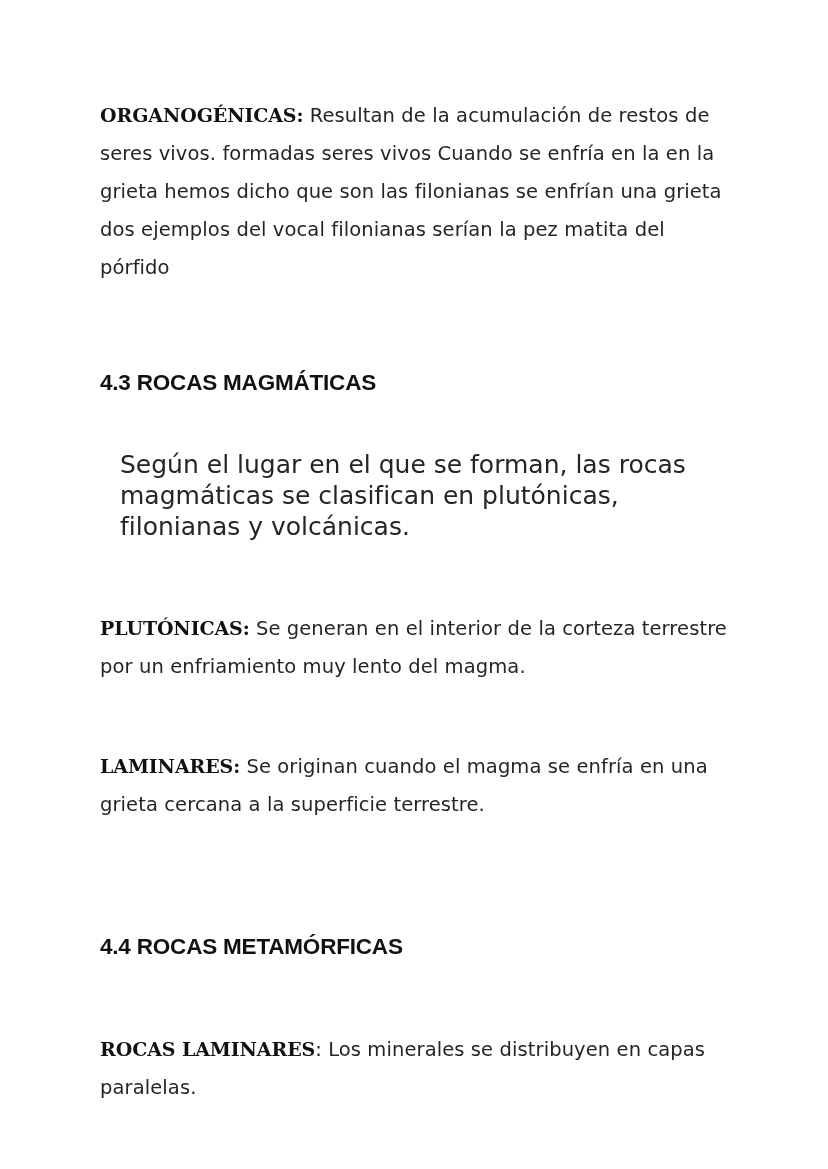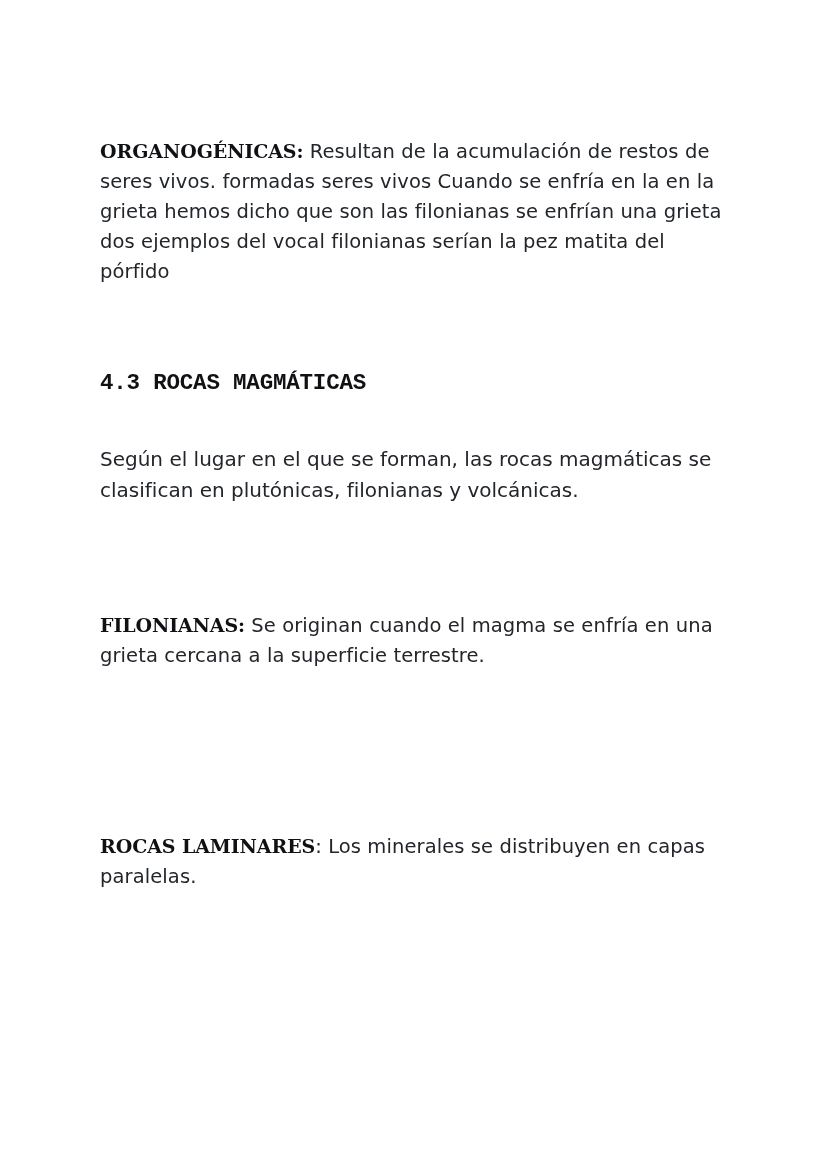--- a/index.html
+++ b/index.html
@@ -20,46 +20,46 @@
     height: 1169px;
     box-sizing: border-box;
     padding: 96px 100px 40px 100px;
   }
   .block {
     margin: 0 0 0 0;
   }
   .body-text {
     font-family: "DejaVu Sans", sans-serif;
     font-size: 19.5px;
-    line-height: 30px;
+    line-height: 38px;
     color: #22252a;
     letter-spacing: 0.1px;
     font-weight: 400;
-    margin-top: 40px;
   }
   .lead-term {
     font-family: "DejaVu Serif", serif;
     font-weight: 700;
     font-size: 19px;
     color: #101114;
     letter-spacing: -0.1px;
   }
   .section-heading {
-    font-family: Liberation Mono, monospace;
+    font-family: Liberation Sans, sans-serif;
     font-weight: 700;
     font-size: 22.5px;
     line-height: 30px;
     color: #101114;
     letter-spacing: -0.2px;
   }
   .para {
     font-family: "DejaVu Sans", sans-serif;
-    font-size: 20px;
+    font-size: 25px;
     line-height: 31px;
     color: #22252a;
+    margin-left: 20px;
   }
   .sp-after-intro { height: 62px; }
   .sp-after-heading { height: 8px; }
   .sp-after-para { height: 22px; }
   .sp-section-gap { height: 48px; }
 </style>
 </head>
 <body>
 
 <div class="page">
@@ -69,32 +69,36 @@
   </p>
 
   <div class="sp-after-intro"></div>
 
   <h2 class="section-heading">4.3 ROCAS MAGMÁTICAS</h2>
   <div class="sp-after-heading"></div>
   <p class="para">Según el lugar en el que se forman, las rocas magmáticas se clasifican en plutónicas, filonianas y volcánicas.</p>
 
   <div class="sp-after-para"></div>
 
+  <p class="body-text">
+    <span class="lead-term">PLUTÓNICAS:</span><span> Se generan en el interior de la corteza terrestre por un enfriamiento muy lento del magma.</span>
+  </p>
 
   <div class="sp-after-para"></div>
 
   <p class="body-text">
-    <span class="lead-term">FILONIANAS:</span><span> Se originan cuando el magma se enfría en una grieta cercana a la superficie terrestre.</span>
+    <span class="lead-term">LAMINARES:</span><span> Se originan cuando el magma se enfría en una grieta cercana a la superficie terrestre.</span>
   </p>
 
   <div class="sp-after-para"></div>
 
 
   <div class="sp-section-gap"></div>
 
+  <h2 class="section-heading">4.4 ROCAS METAMÓRFICAS</h2>
   <div class="sp-after-heading"></div>
 
   <div class="sp-after-para"></div>
 
   <p class="body-text">
     <span class="lead-term">ROCAS LAMINARES</span><span>: Los minerales se distribuyen en capas paralelas.</span>
   </p>
 
 </div>
 

